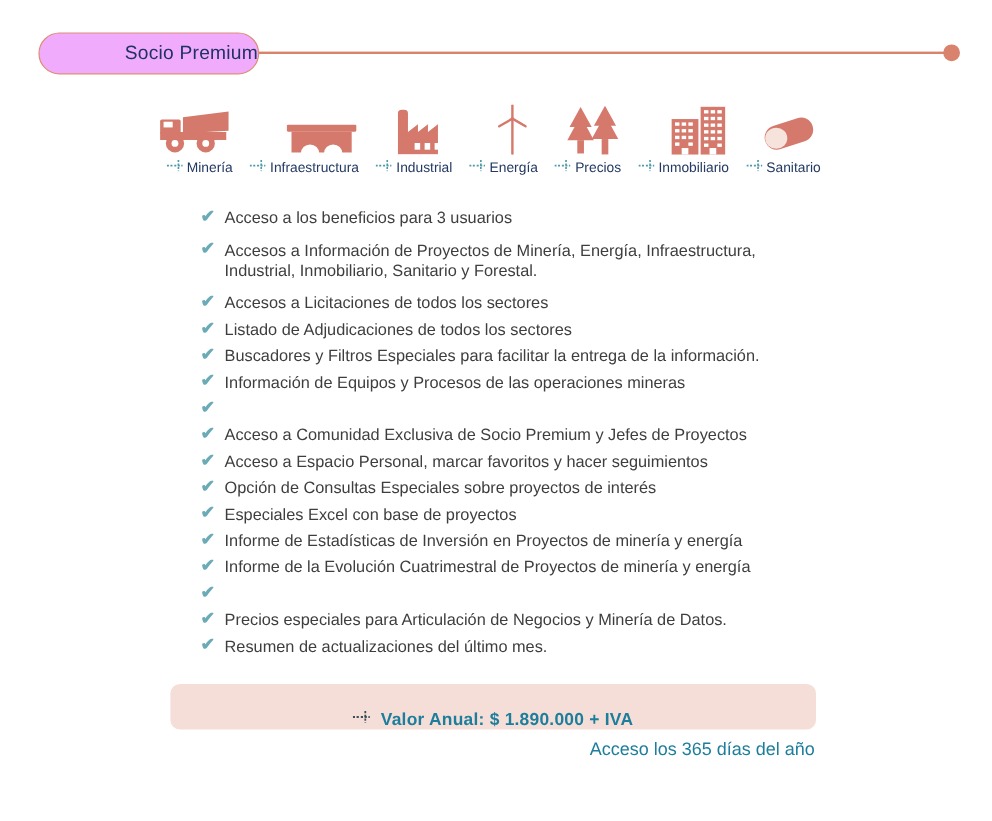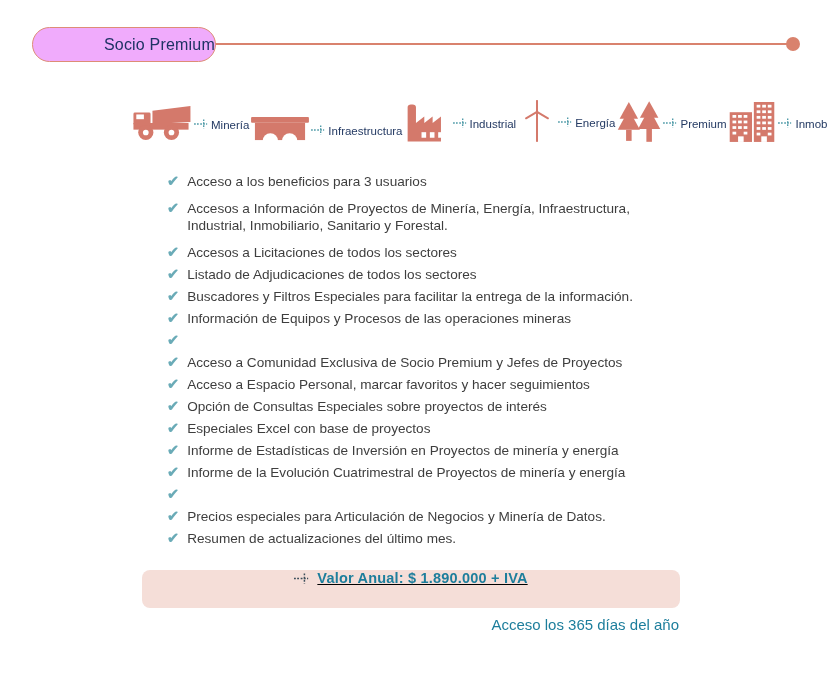--- a/index.html
+++ b/index.html
@@ -19,39 +19,39 @@
   }
   .header-dot{
     position:absolute;left:786px;top:37px;width:14px;height:14px;border-radius:50%;
     background:#d9826d;
   }
   
   .sectors{
     position:absolute;left:128px;top:84px;width:556px;height:62px;
     display:flex;justify-content:space-between;align-items:flex-end;
   }
-  .sector{display:flex;flex-direction:row;align-items:center;justify-content:flex-end;}
+  .sector{display:flex;flex-direction:column;align-items:flex-end;justify-content:flex-end;}
   .sector .icw{display:flex;align-items:flex-end;justify-content:center;margin-bottom:4px;}
   .sector svg.ic{display:block;}
   .sector .lbl{
     display:flex;align-items:center;gap:3px;color:#243a63;font-size:11.5px;white-space:nowrap;
   }
   .marker{color:#4f9aa8;display:inline-block;}
   
   .features{position:absolute;left:167px;top:173px;width:522px;}
   .feature{display:flex;align-items:flex-start;gap:8px;margin-bottom:5px;}
   .feature.mb{margin-bottom:10px;}
   .feature .check{
     color:#6aabb7;font-size:14.5px;font-weight:bold;line-height:17px;flex:0 0 auto;
   }
   .feature .txt{color:#3e3e3e;font-size:13.6px;line-height:17px;}
   
   .price-bar{
     position:absolute;left:142px;top:570px;width:538px;height:38px;border-radius:8px;
-    background:#f5ded8;display:flex;align-items:flex-start;justify-content:center;gap:8px;text-decoration:underline;
+    background:#f5ded8;display:flex;align-items:flex-end;justify-content:center;gap:8px;
   }
   .price-bar .marker{color:#3d4e5a;}
   .price-bar .price-txt{color:#1d7e9c;font-size:14.5px;font-weight:bold;letter-spacing:.2px;}
   
   .footer-note{
     position:absolute;right:148px;top:616px;color:#1d7e9c;font-size:15px;
   }
 </style>
 </head>
 <body>
@@ -166,21 +166,21 @@
         </svg>
       </span>
       <span class="lbl">
         <span class="marker">
           <svg viewBox="0 0 18 13" width="14" height="10" fill="none" stroke="currentColor" stroke-width="1.8">
             <line x1="0" y1="6.5" x2="7" y2="6.5" stroke-dasharray="2.2 1.6"></line>
             <line x1="12.5" y1="0.5" x2="12.5" y2="12.5" stroke-dasharray="2.2 1.6"></line>
             <line x1="8" y1="6.5" x2="17" y2="6.5" stroke-dasharray="2.2 1.6"></line>
           </svg>
         </span>
-        <span>Premium</span>
+        <span>Precios</span>
       </span>
     </div>
 
     <div class="sector">
       <span class="icw">
         <svg class="ic" viewBox="0 0 56 44" width="52" height="41" fill="#d4796b">
           <rect x="4" y="12" width="24" height="32"></rect>
           <rect x="30" y="1" width="22" height="43"></rect>
           <g fill="#fff">
             <rect x="7" y="15" width="4" height="3"></rect>

